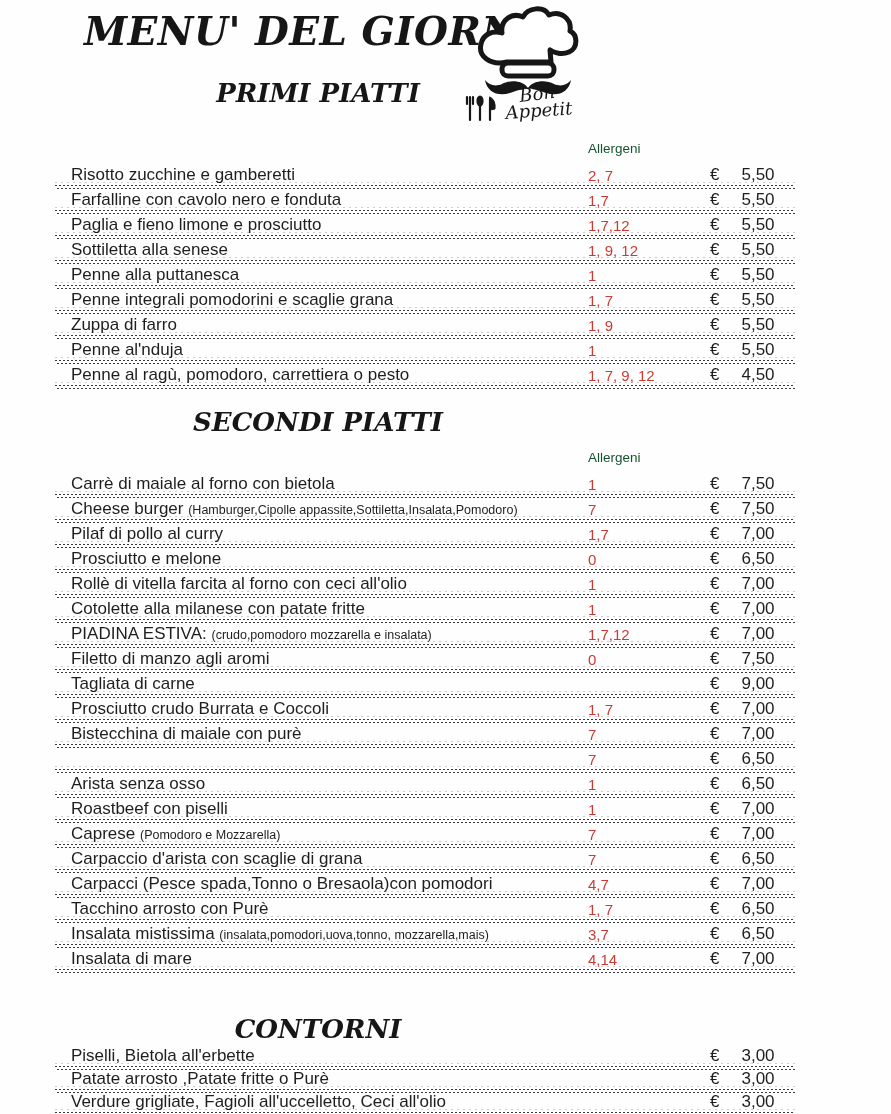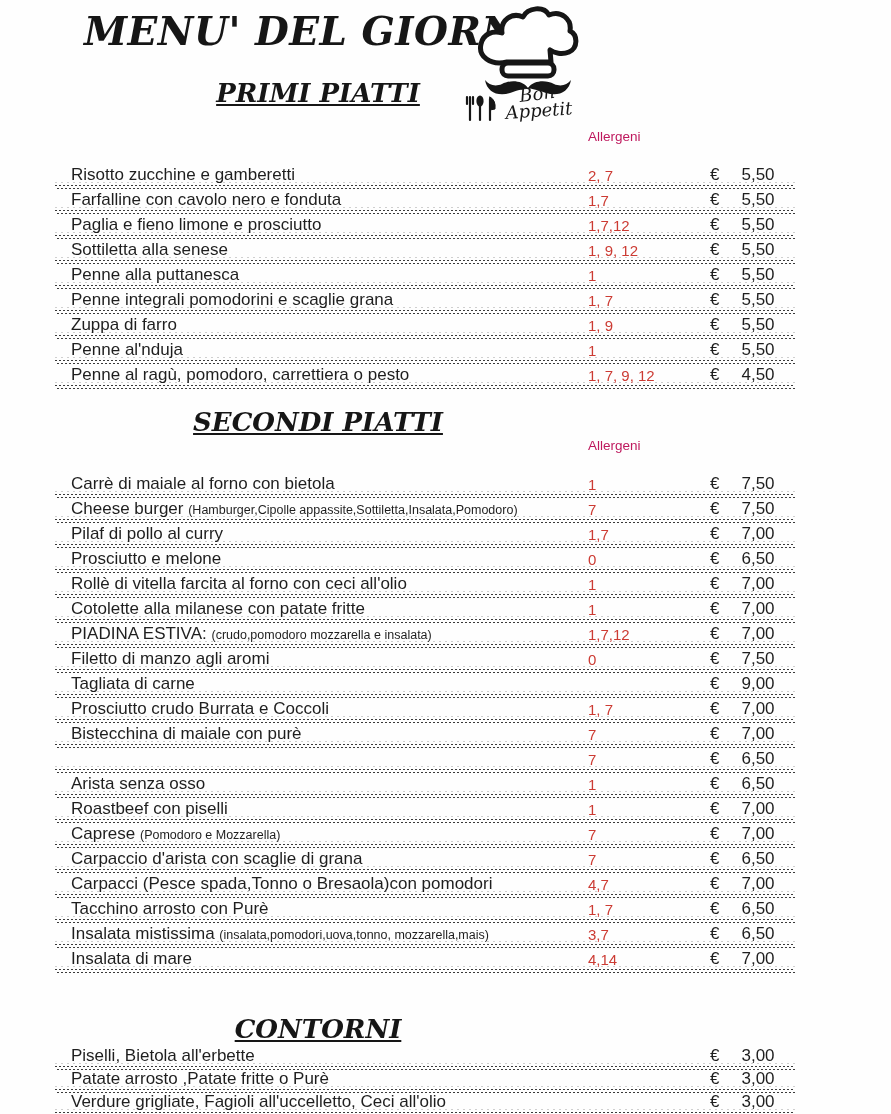--- a/index.html
+++ b/index.html
@@ -20,31 +20,31 @@
     font-size:39px;letter-spacing:0.5px;
     color:#161616;
   }
   .logo{position:absolute;left:462px;top:2px;width:140px;height:122px;}
   .menu{margin-left:55px;width:740px;}
   .heading{
     width:526px;text-align:center;
     font-family:"DejaVu Serif",serif;
     font-style:italic;font-weight:bold;
     font-size:26px;color:#161616;
-    height:34px;line-height:34px;text-decoration:underline;
+    height:34px;line-height:34px;
   }
   .section.s0 .heading{margin-top:0px;height:30px;line-height:30px;}
   .section.s1 .heading{margin-top:16px;}
   .section.s2 .heading{margin-top:38px;height:36px;line-height:36px;}
   .allergeni-row{position:relative;height:28px;}
   .section.s0 .allergeni-row{margin-top:28px;}
   .section.s1 .allergeni-row{margin-top:6px;}
   .allergeni-label{
-    position:absolute;left:533px;bottom:20px;
-    color:#be185d;font-size:13.5px;
+    position:absolute;left:533px;bottom:8px;
+    color:#14532d;font-size:13.5px;
   }
   .row{position:relative;height:25px;}
   .section.s2 .row{height:23px;}
   .row::after{ 
     content:"";position:absolute;left:0;right:0;bottom:6px;height:1px;
     background:repeating-linear-gradient(to right,#cfcfcf 0 2px,transparent 2px 6px);
   }
   .sep{
     position:absolute;left:0;right:0;bottom:0;height:4px;
     background:

